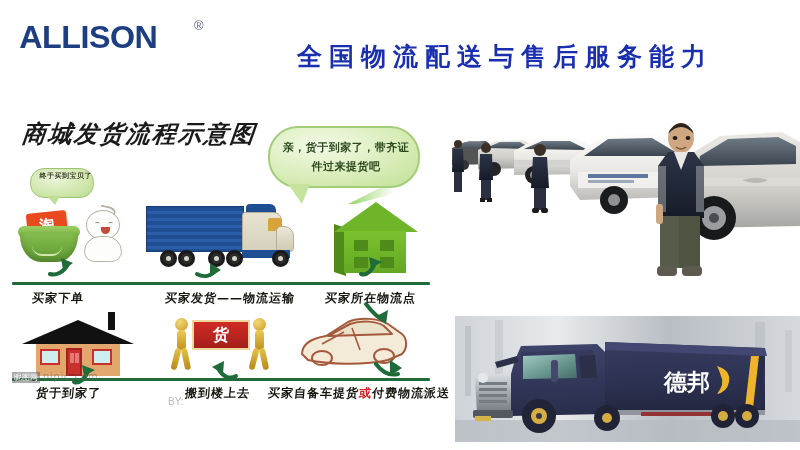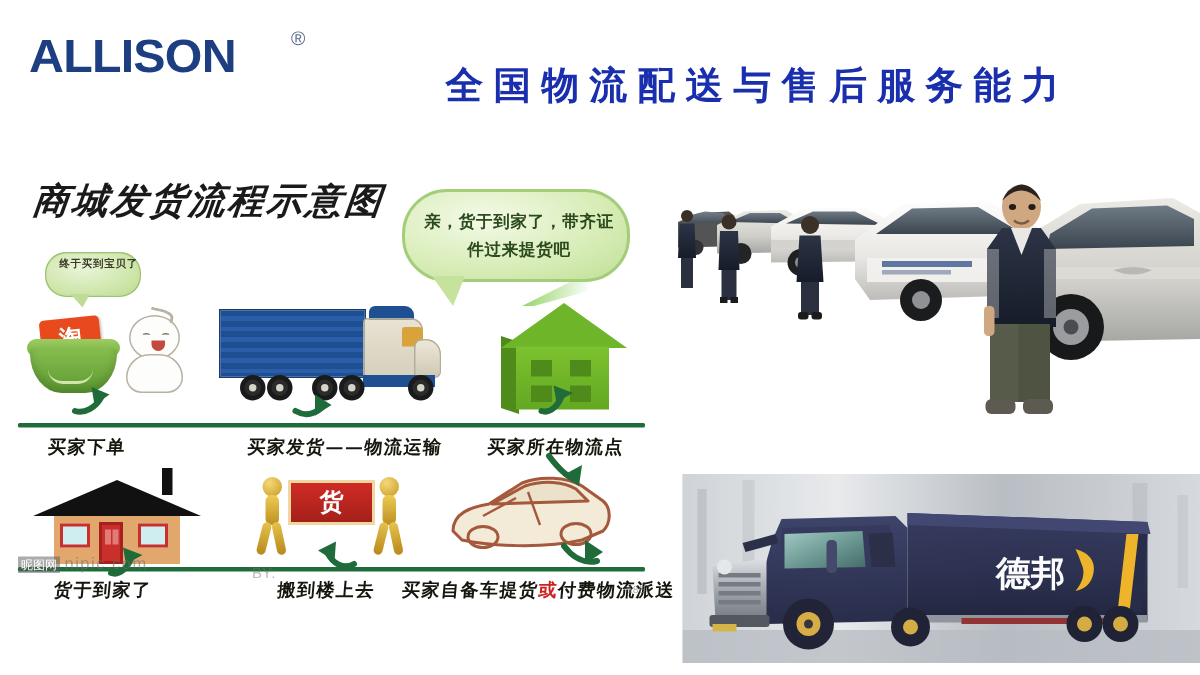--- a/index.html
+++ b/index.html
@@ -298,21 +298,21 @@
     position:absolute; left:12px; top:270px; width:250px; height:14px;
     font-family:"Liberation Sans", sans-serif; font-size:11px;
     color:rgba(110,110,110,.55); letter-spacing:1px;
     user-select:none; pointer-events:none;
   }
   .wm .blk {
     display:inline-block; background:rgba(90,90,90,.5); color:#fff;
     font-size:8px; padding:0 2px; margin-right:3px; letter-spacing:0;
   }
   .wm2 {
-    position:absolute; left:168px; top:277px;
+    position:absolute; left:168px; top:296px;
     font-family:"Liberation Sans", sans-serif; font-size:10px;
     color:rgba(120,120,120,.5); pointer-events:none;
   }
   .wm3 {
     position:absolute; left:418px; top:290px;
     font-family:"Liberation Sans", sans-serif; font-size:7px;
     color:rgba(120,120,120,.6); pointer-events:none;
   }
 
   

